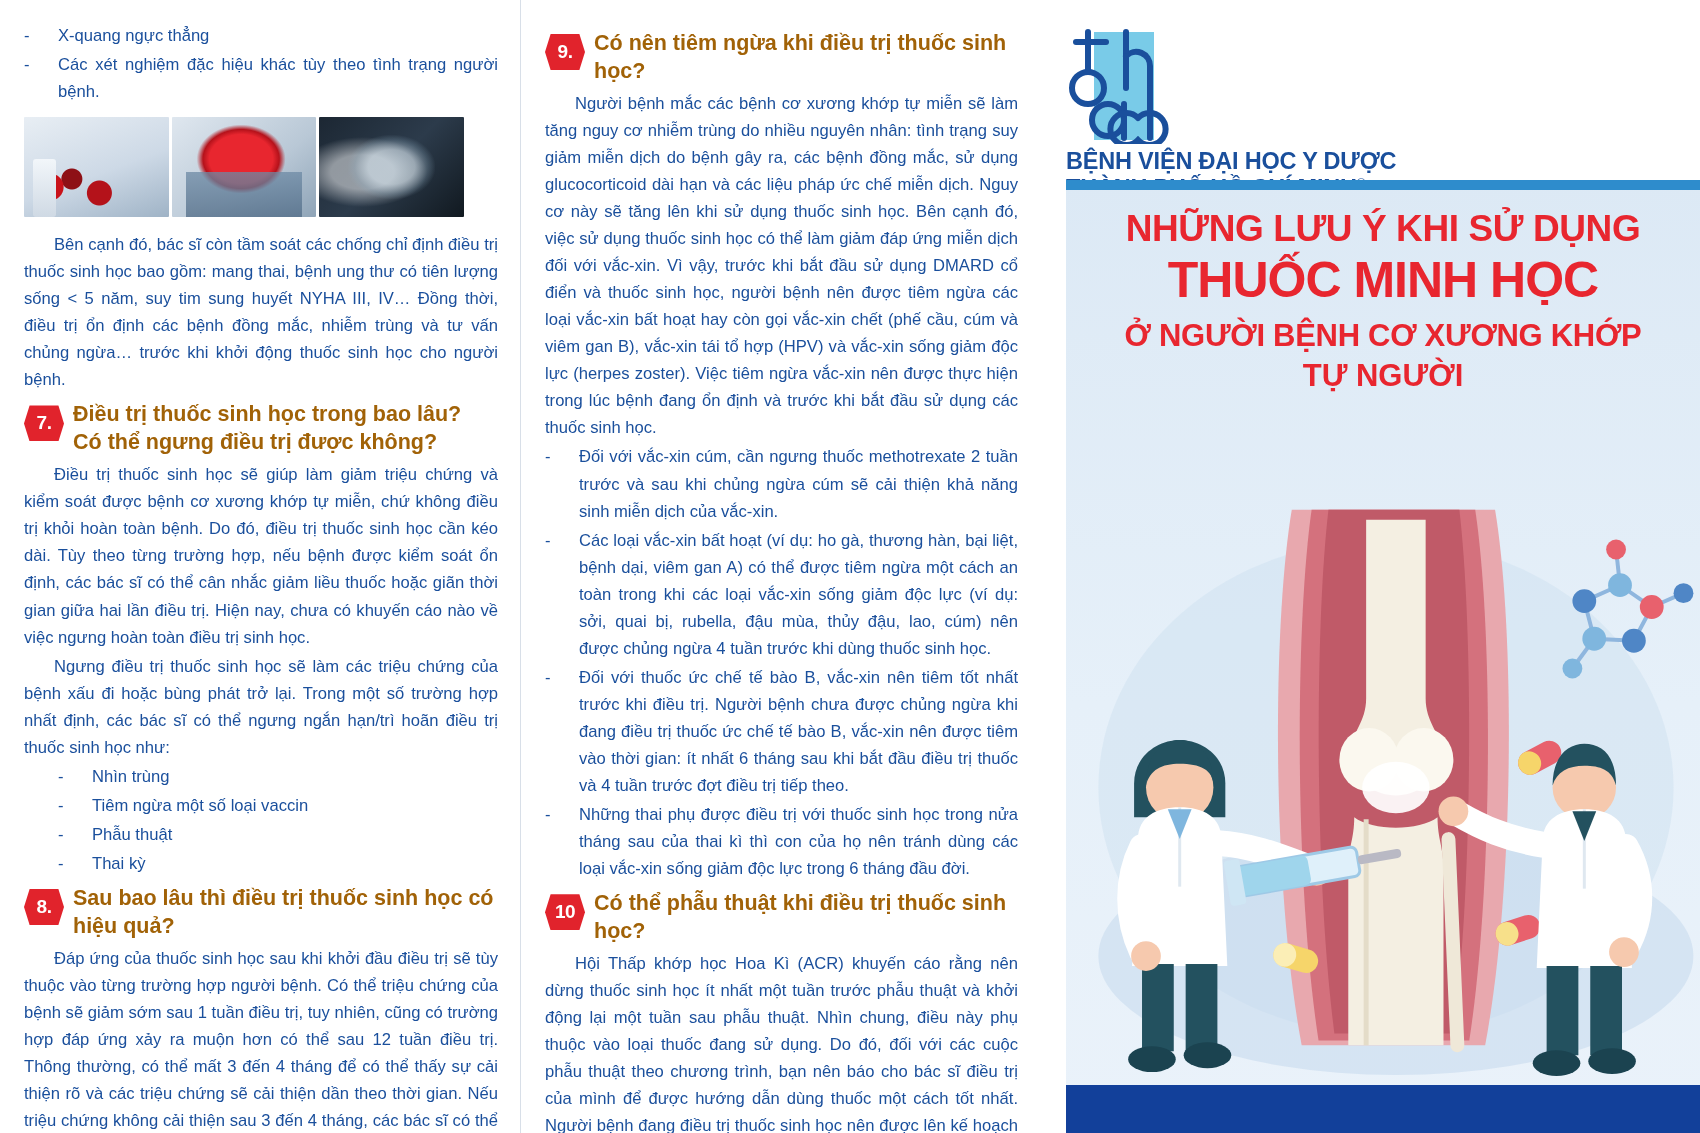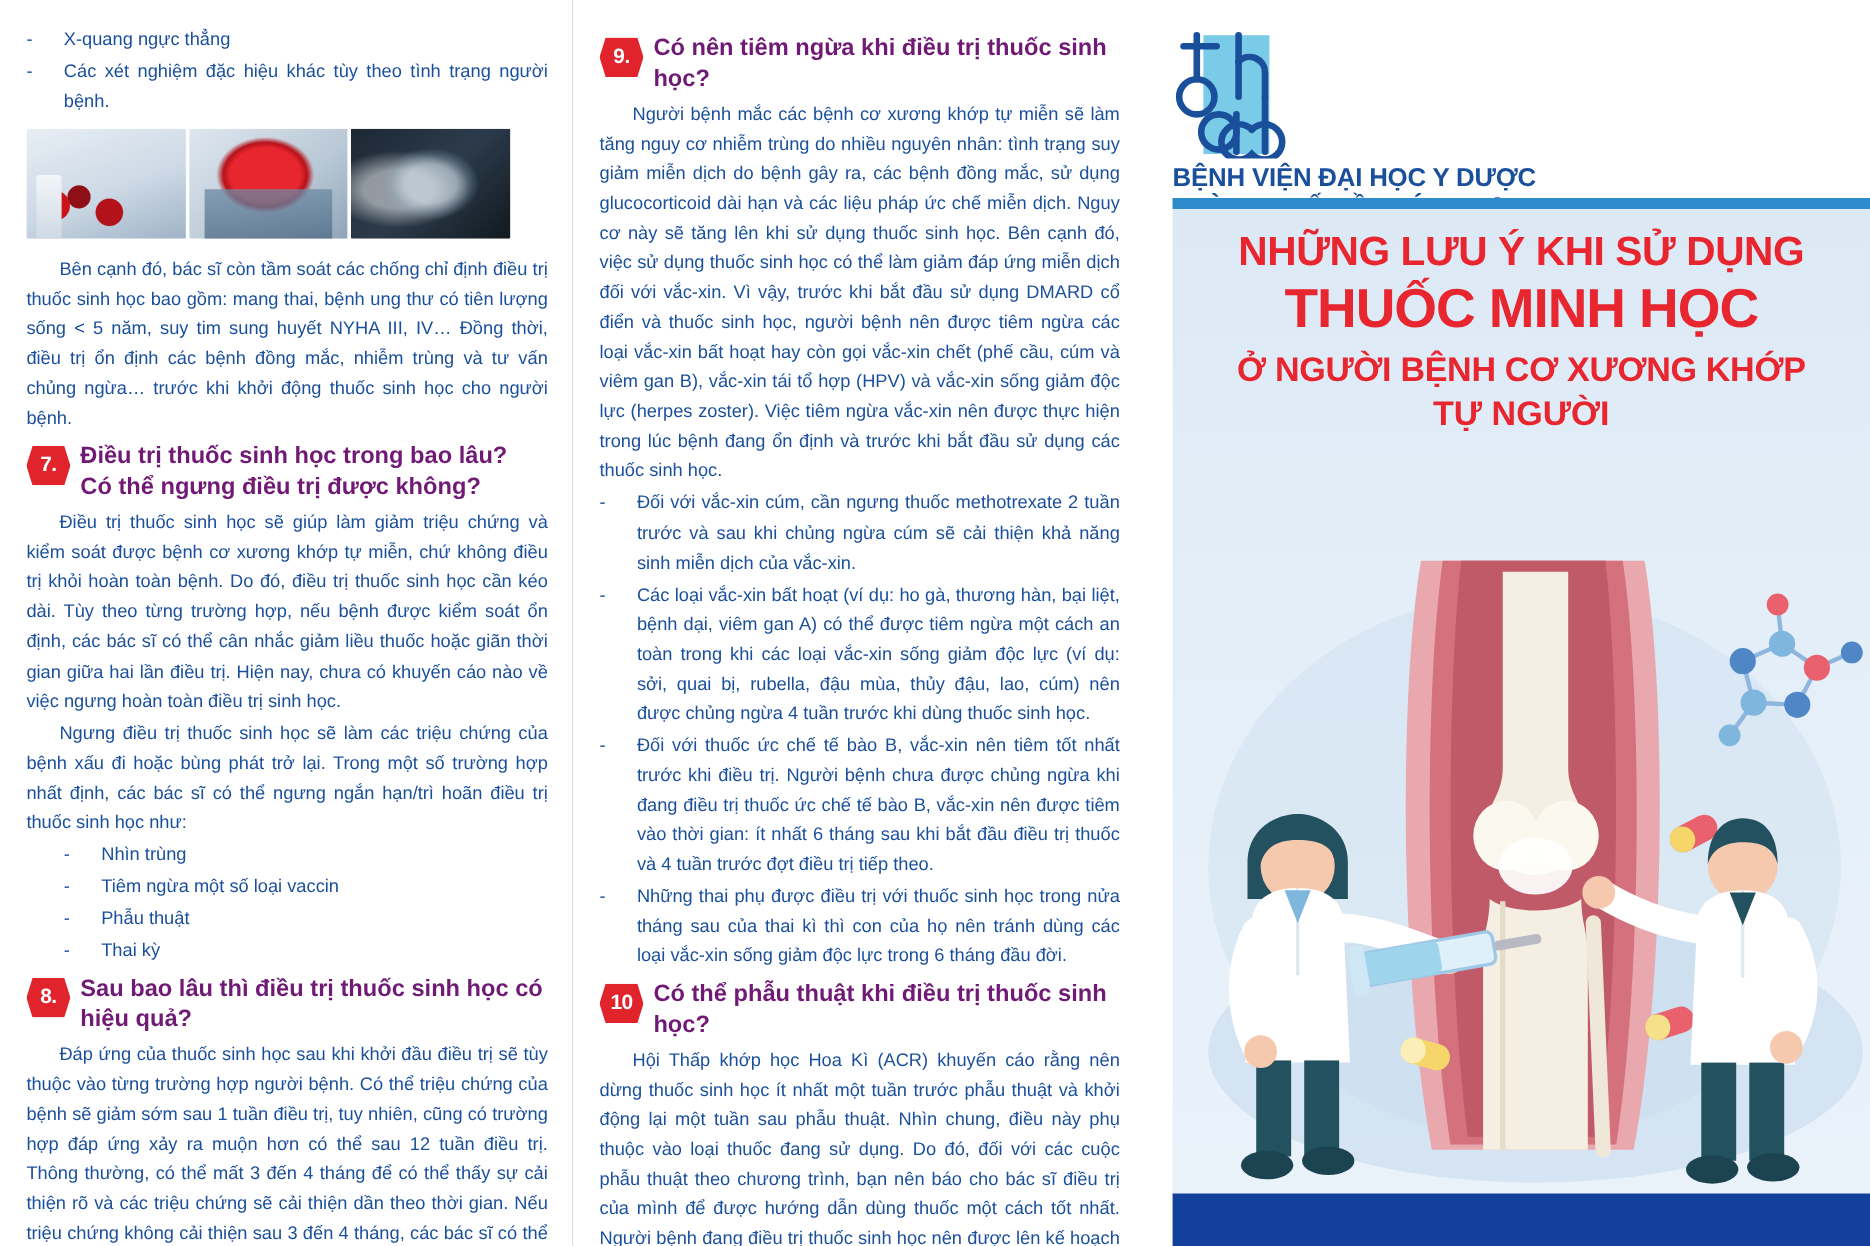--- a/index.html
+++ b/index.html
@@ -47,21 +47,21 @@
     background:#e1232c;
     color:#fff;
     font-weight:bold;
     font-size:19px;
     display:flex;align-items:center;justify-content:center;
     clip-path:polygon(14% 0,86% 0,100% 50%,86% 100%,14% 100%,0 50%);
     letter-spacing:-0.5px;
   }
   .q .qt{
     flex:1 1 auto;
-    color:#701a75;
+    color:#a16207;
     font-weight:bold;
     font-size:21.5px;
     line-height:1.3;
   }
 
   
   .photos{
     display:flex;
     gap:3px;
     margin:12px 0 14px 0;

